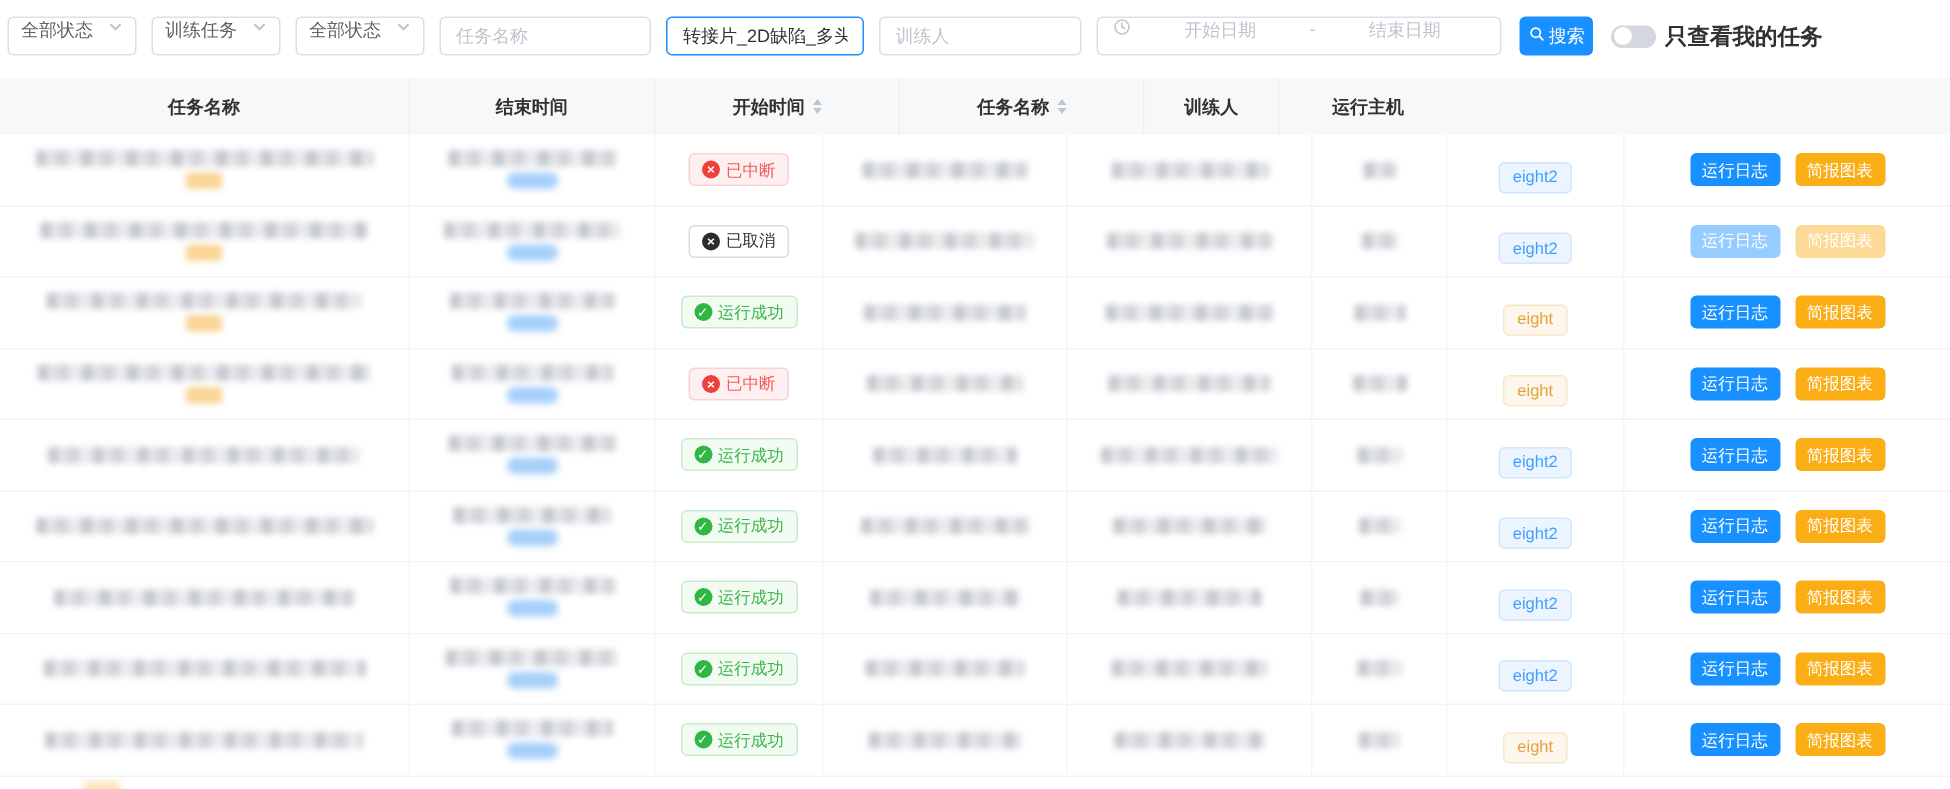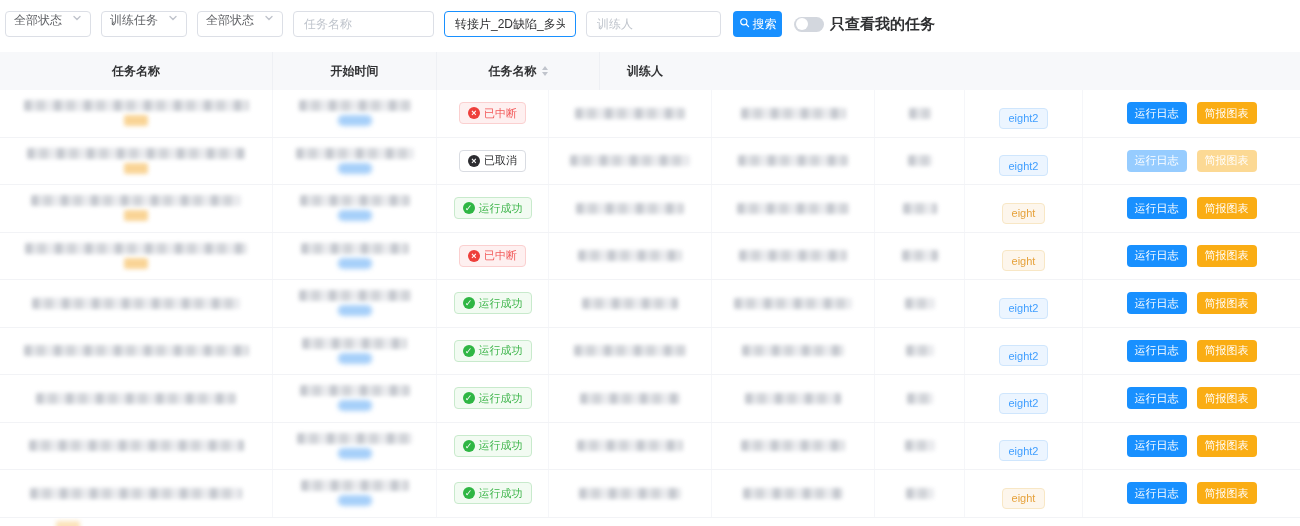--- a/index.html
+++ b/index.html
@@ -101,51 +101,70 @@
     </div>
     <div class="ctl select">
       <span>全部状态</span>
       <span><svg width="10" height="10" viewBox="0 0 10 10">
             <path d="M2 3.5 L5 6.5 L8 3.5" stroke="#c0c4cc" stroke-width="1.4" fill="none" stroke-linecap="round"></path>
           </svg></span>
     </div>
     <input class="ctl inp w1" placeholder="任务名称" style="">
     <input class="ctl inp w2" value="转接片_2D缺陷_多头模型" style="">
     <input class="ctl inp w3" placeholder="训练人" style="">
+    <div class="ctl daterange">
+      <span><svg width="12" height="12" viewBox="0 0 16 16">
+            <circle cx="8" cy="8" r="6.2" fill="none" stroke="#c0c4cc" stroke-width="1.4"></circle>
+            <path d="M8 4.5 V8 L10.5 9.5" fill="none" stroke="#c0c4cc" stroke-width="1.4" stroke-linecap="round"></path>
+          </svg></span>
+      <span class="ph">开始日期</span>
+      <span class="sep">-</span>
+      <span class="ph">结束日期</span>
+    </div>
     <button class="search-btn">
       <span><svg width="11" height="11" viewBox="0 0 16 16">
             <circle cx="7" cy="7" r="4.5" fill="none" stroke="#fff" stroke-width="1.7"></circle>
             <line x1="10.6" y1="10.6" x2="14" y2="14" stroke="#fff" stroke-width="1.7" stroke-linecap="round"></line>
           </svg></span>
       <span>搜索</span>
     </button>
     <div class="toggle">
         <div class="knob"></div>
       </div>
     <span class="toggle-label">只查看我的任务</span>
   </div>
 
   <div class="table">
     <div class="thead">
       <div class="th c1">
           <span>任务名称</span>
         </div>
       <div class="th c2">
-          <span>开始时间</span>
+          <span>结束时间</span>
         </div>
+      <div class="th c4">
+        <span>开始时间</span>
+        <span class="sort">
+            <i class="up"></i>
+            <i class="down"></i>
+          </span>
+      </div>
       <div class="th c5">
         <span>任务名称</span>
         <span class="sort">
             <i class="up"></i>
             <i class="down"></i>
           </span>
       </div>
       <div class="th c6">
           <span>训练人</span>
         </div>
+      <div class="th c7">
+          <span>运行主机</span>
+        </div>
     </div>
 
     <div class="tbody">
   <div class="tr">
     <div class="td c1">
       <div class="cellcol">
         <div class="blur-bar" style="width: 225px;"></div>
         <div class="blur-tag"></div>
       </div>
     </div>

